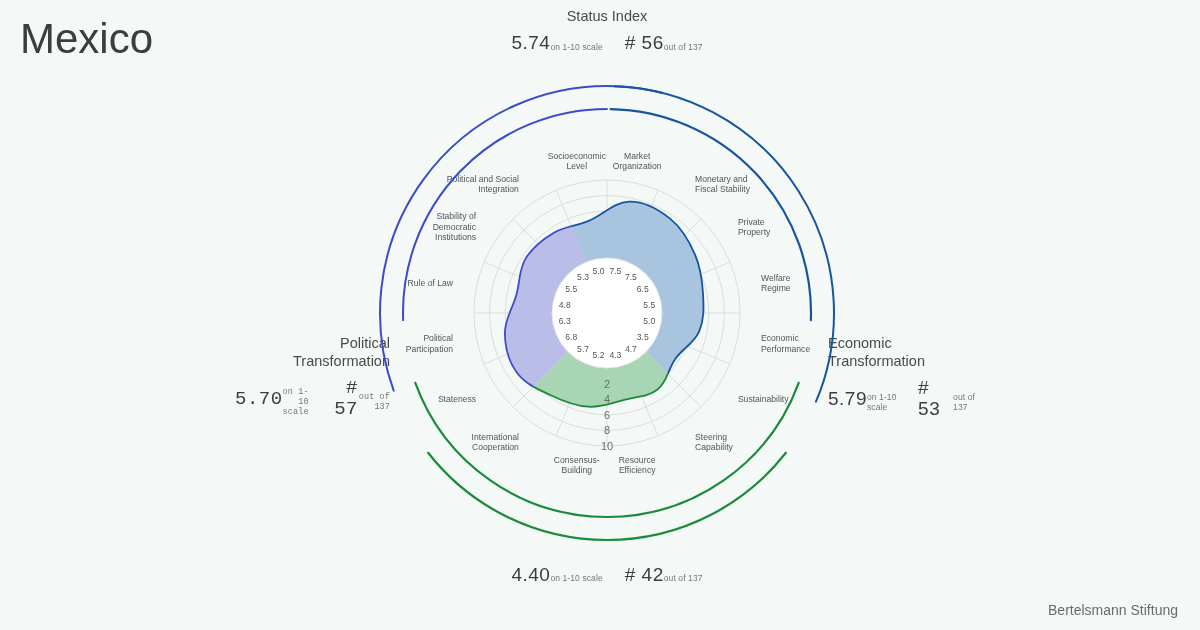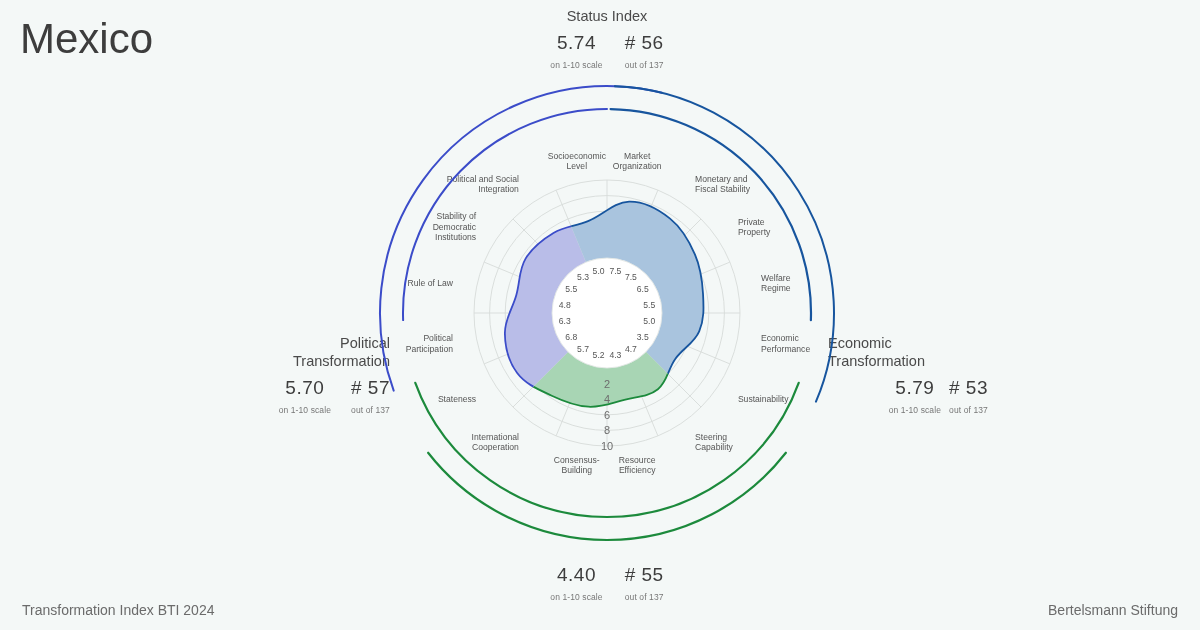--- a/index.html
+++ b/index.html
@@ -55,21 +55,21 @@
     line-height: 1.25;
     white-space: pre-line;
   }
   .index-block .idx-row {
     display: flex;
     gap: 18px;
     margin-top: 8px;
   }
   .index-block .idx-col {
     display: flex;
-    flex-direction: column;
+    flex-direction: row;
   }
   .index-block .idx-val {
     font-size: 19px;
     color: #3d3d3d;
     line-height: 1.1;
     letter-spacing: 0.5px;
   }
   .index-block .idx-sub {
     font-size: 8.5px;
     color: #777;
@@ -96,21 +96,21 @@
   #idx-governance .idx-row { justify-content: center; gap: 22px; }
   #idx-governance .idx-col { align-items: center; }
 
   #idx-political {
     left: 235px;
     top: 334px;
     width: 155px;
     text-align: right;
   }
   #idx-political .idx-row { justify-content: flex-end; gap: 20px; }
-  #idx-political .idx-col { align-items: center; }
+  #idx-political .idx-col { align-items: center; font-family: Liberation Mono, monospace; }
 
   #idx-economic {
     left: 828px;
     top: 334px;
     width: 160px;
     text-align: left;
   }
   #idx-economic .idx-row { justify-content: flex-end; gap: 8px; }
   #idx-economic .idx-col { align-items: center; }
 
@@ -159,21 +159,21 @@
     </div>
   </div>
 
   <div class="index-block" id="idx-governance">
     <div class="idx-row">
       <div class="idx-col">
         <div class="idx-val">4.40</div>
         <div class="idx-sub">on 1-10 scale</div>
       </div>
       <div class="idx-col">
-        <div class="idx-val"># 55</div>
+        <div class="idx-val"># 42</div>
         <div class="idx-sub">out of 137</div>
       </div>
     </div>
   </div>
 
   <div class="index-block" id="idx-political">
     <div class="idx-title">Political
 Transformation</div>
     <div class="idx-row">
       <div class="idx-col">
@@ -296,15 +296,14 @@
         <path d="M 393.69 390.64 A 227 227 0 0 1 614.92 86.14" stroke="#3b4cc9" stroke-width="2" fill="none" stroke-linecap="round"></path>
         <path d="M 614.92 86.14 A 227 227 0 0 1 661.92 92.74" stroke="#3b4cc9" stroke-width="2" fill="none" stroke-linecap="round"></path>
         <path d="M 403.12 320.12 A 204 204 0 0 1 607.00 109.00" stroke="#3b4cc9" stroke-width="2" fill="none" stroke-linecap="round"></path>
         <path d="M 614.92 86.14 A 227 227 0 0 1 815.95 401.70" stroke="#17559e" stroke-width="2" fill="none" stroke-linecap="round"></path>
         <path d="M 610.56 109.03 A 204 204 0 0 1 810.88 320.12" stroke="#17559e" stroke-width="2.2" fill="none" stroke-linecap="round"></path>
         <path d="M 798.70 382.77 A 204 204 0 0 1 415.30 382.77" stroke="#1c8a3c" stroke-width="2.2" fill="none" stroke-linecap="round"></path>
         <path d="M 785.88 452.76 A 227 227 0 0 1 428.12 452.76" stroke="#1c8a3c" stroke-width="2.2" fill="none" stroke-linecap="round"></path>
       </g>
     </svg>
 
-  <div class="footer-left">Transformation Index BTI 2024</div>
   <div class="footer-right">Bertelsmann Stiftung</div>
 </div>
 
 </body></html>

